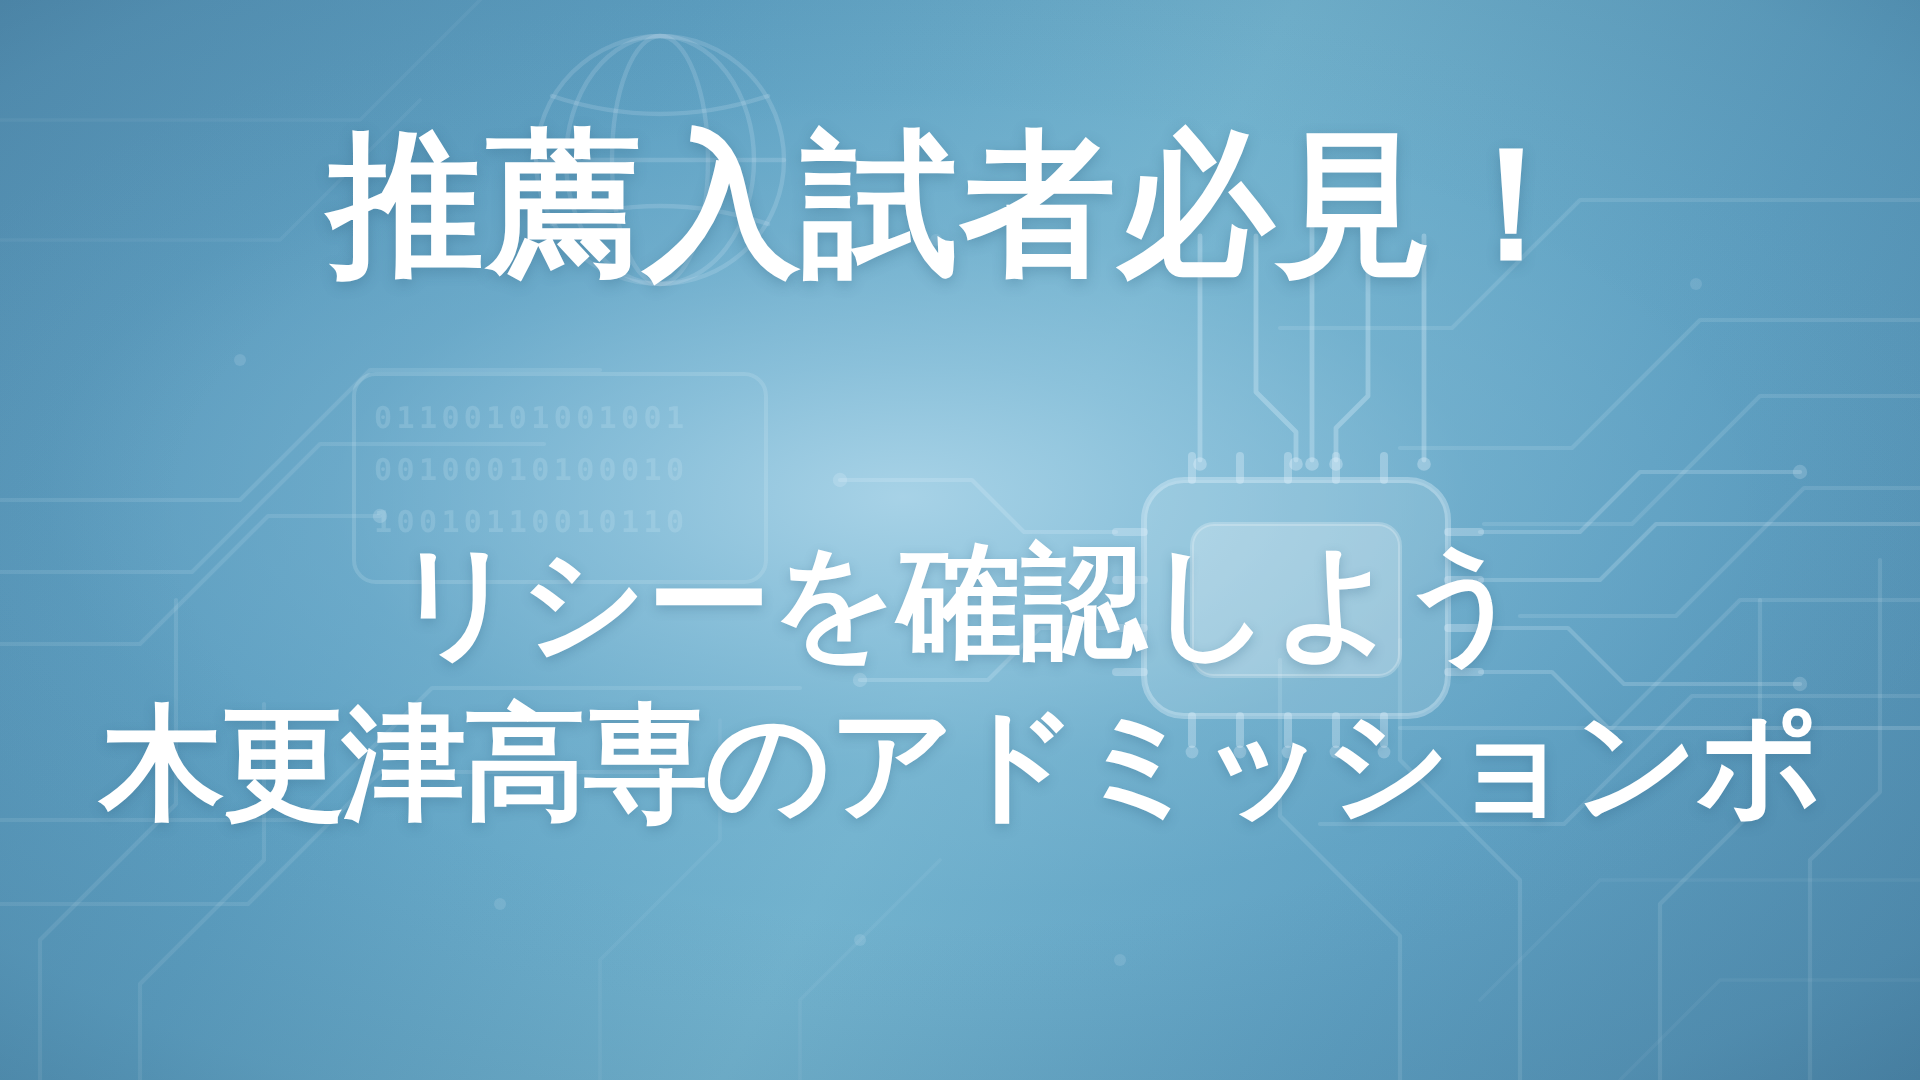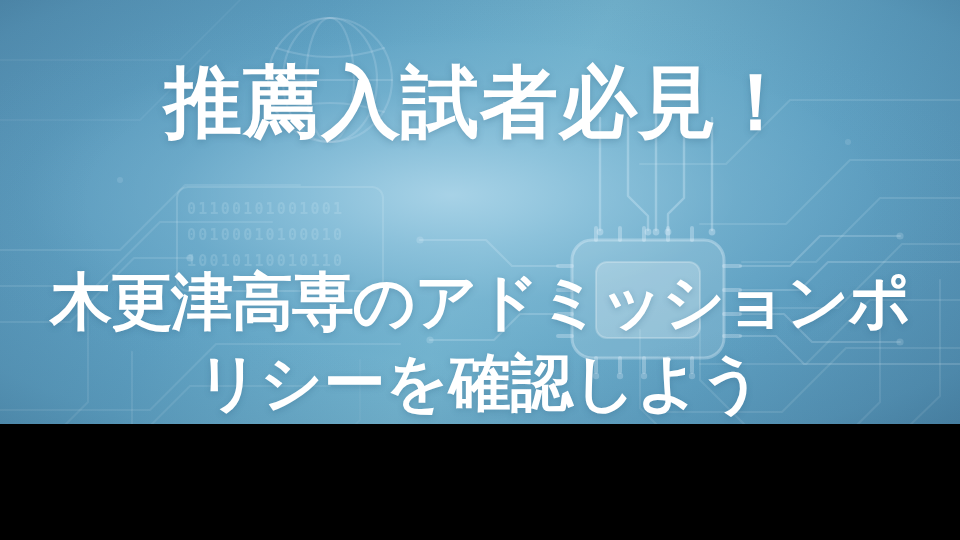--- a/index.html
+++ b/index.html
@@ -4,21 +4,21 @@
 <title>推薦入試者必見！</title>
 <style>
   html, body {
     margin: 0;
     padding: 0;
     background: #000;
   }
   #slide {
     position: relative;
     width: 960px;
-    height: 424px;
+    height: 540px;
     overflow: hidden;
     font-family: "Liberation Sans", "DejaVu Sans", sans-serif;
     background: #5b9ec0;
     user-select: none;
   }
 
   
   .bg-base {
     position: absolute;
     inset: 0;
@@ -261,18 +261,18 @@
     <div class="binary-row">00100010100010</div>
     <div class="binary-row">10010110010110</div>
   </div>
 
   <div class="bg-vignette"></div>
 
   <div class="text-layer">
     <div class="headline">推薦入試者必見！</div>
 
     <div class="subhead">
+      <span class="line line-2">リシーを確認しよう</span>
       <span class="line line-1">木更津高専のアドミッションポ</span>
-      <span class="line line-2">リシーを確認しよう</span>
     </div>
   </div>
 
 </div>
 
 </body></html>

